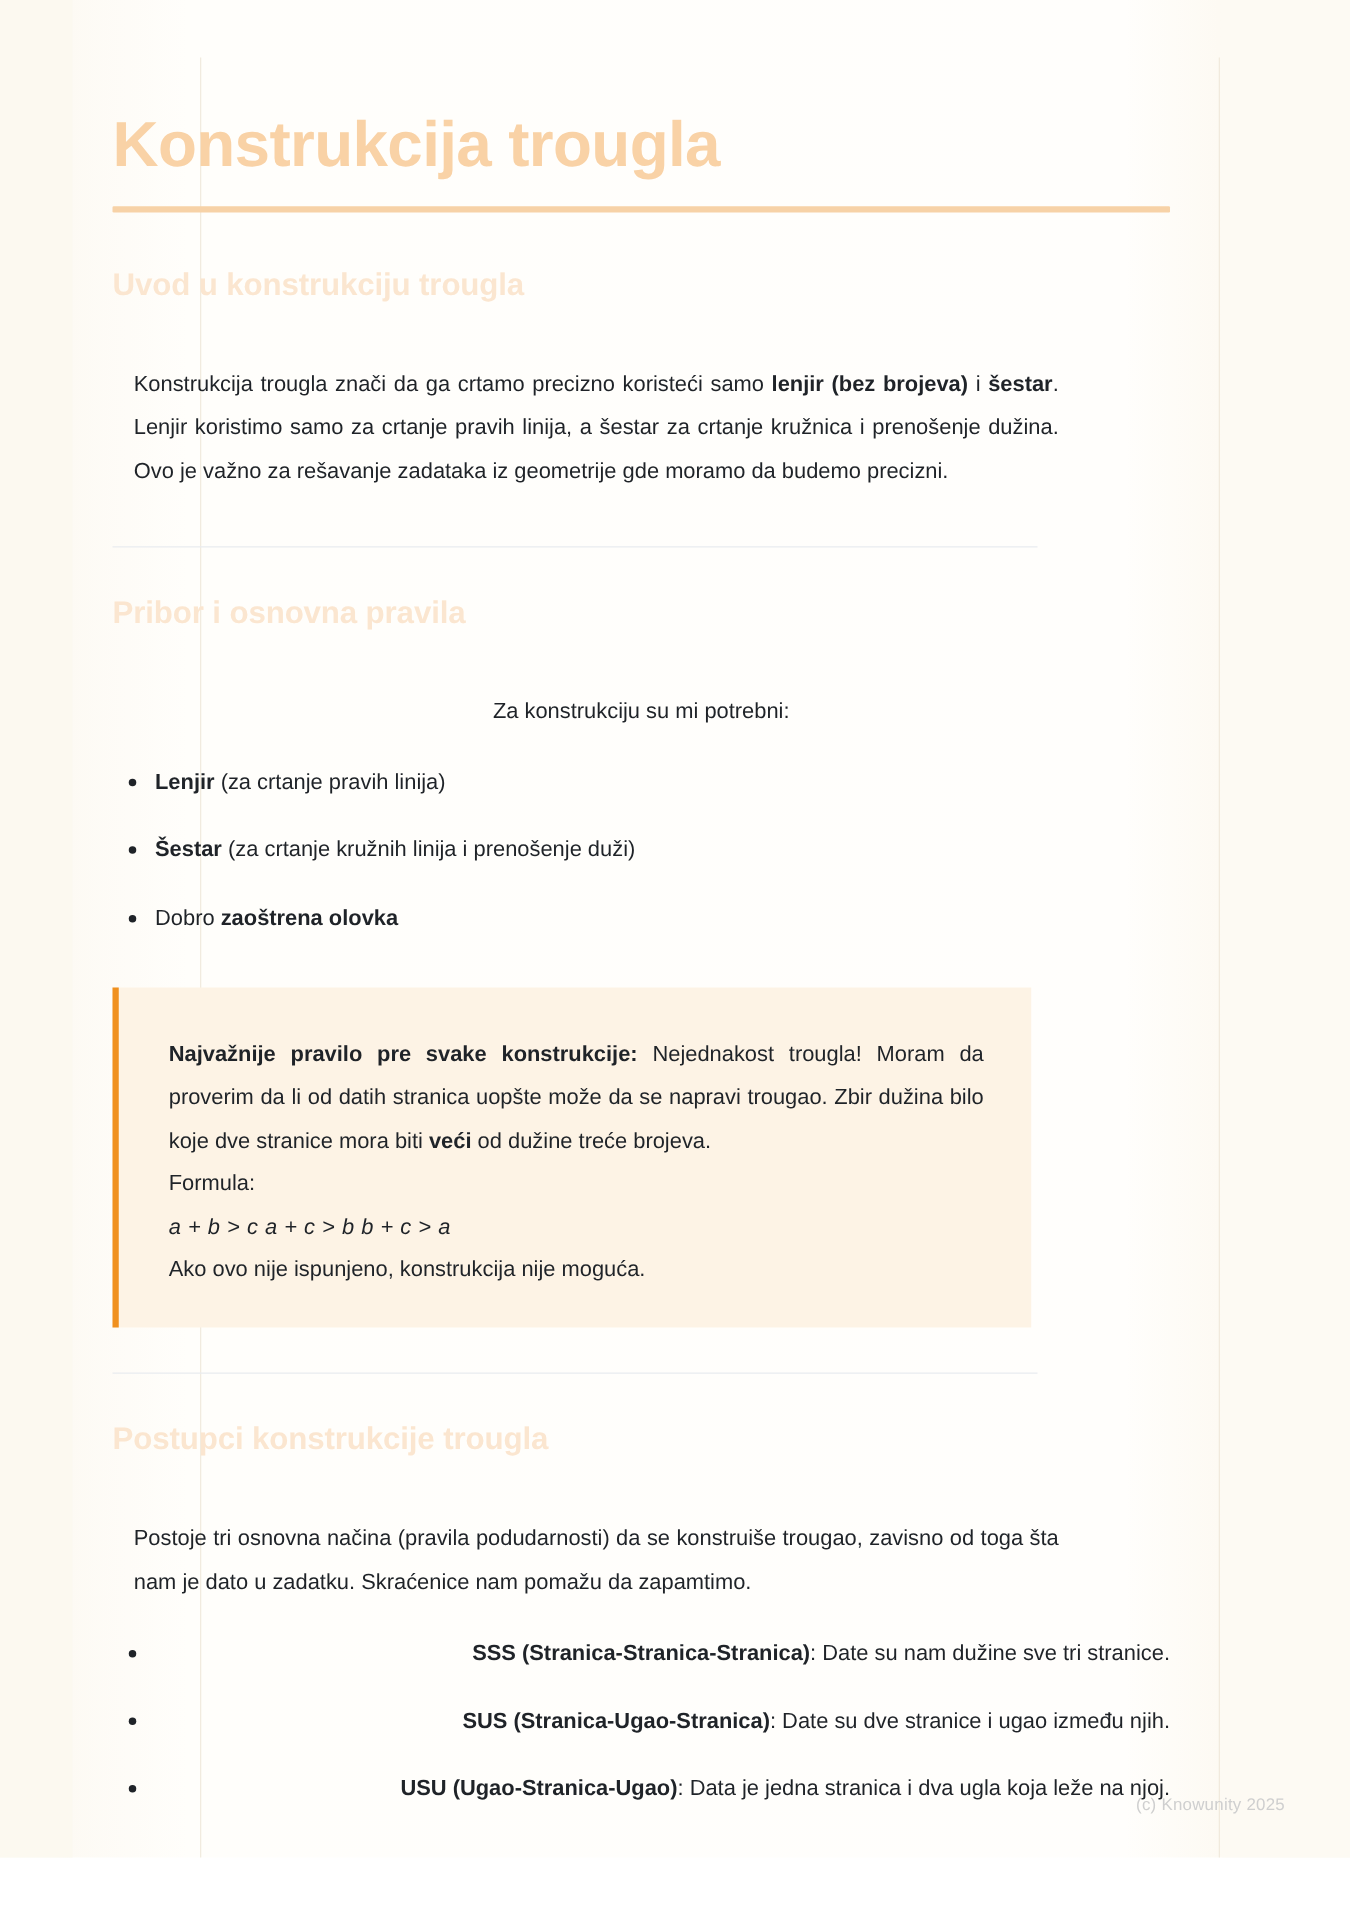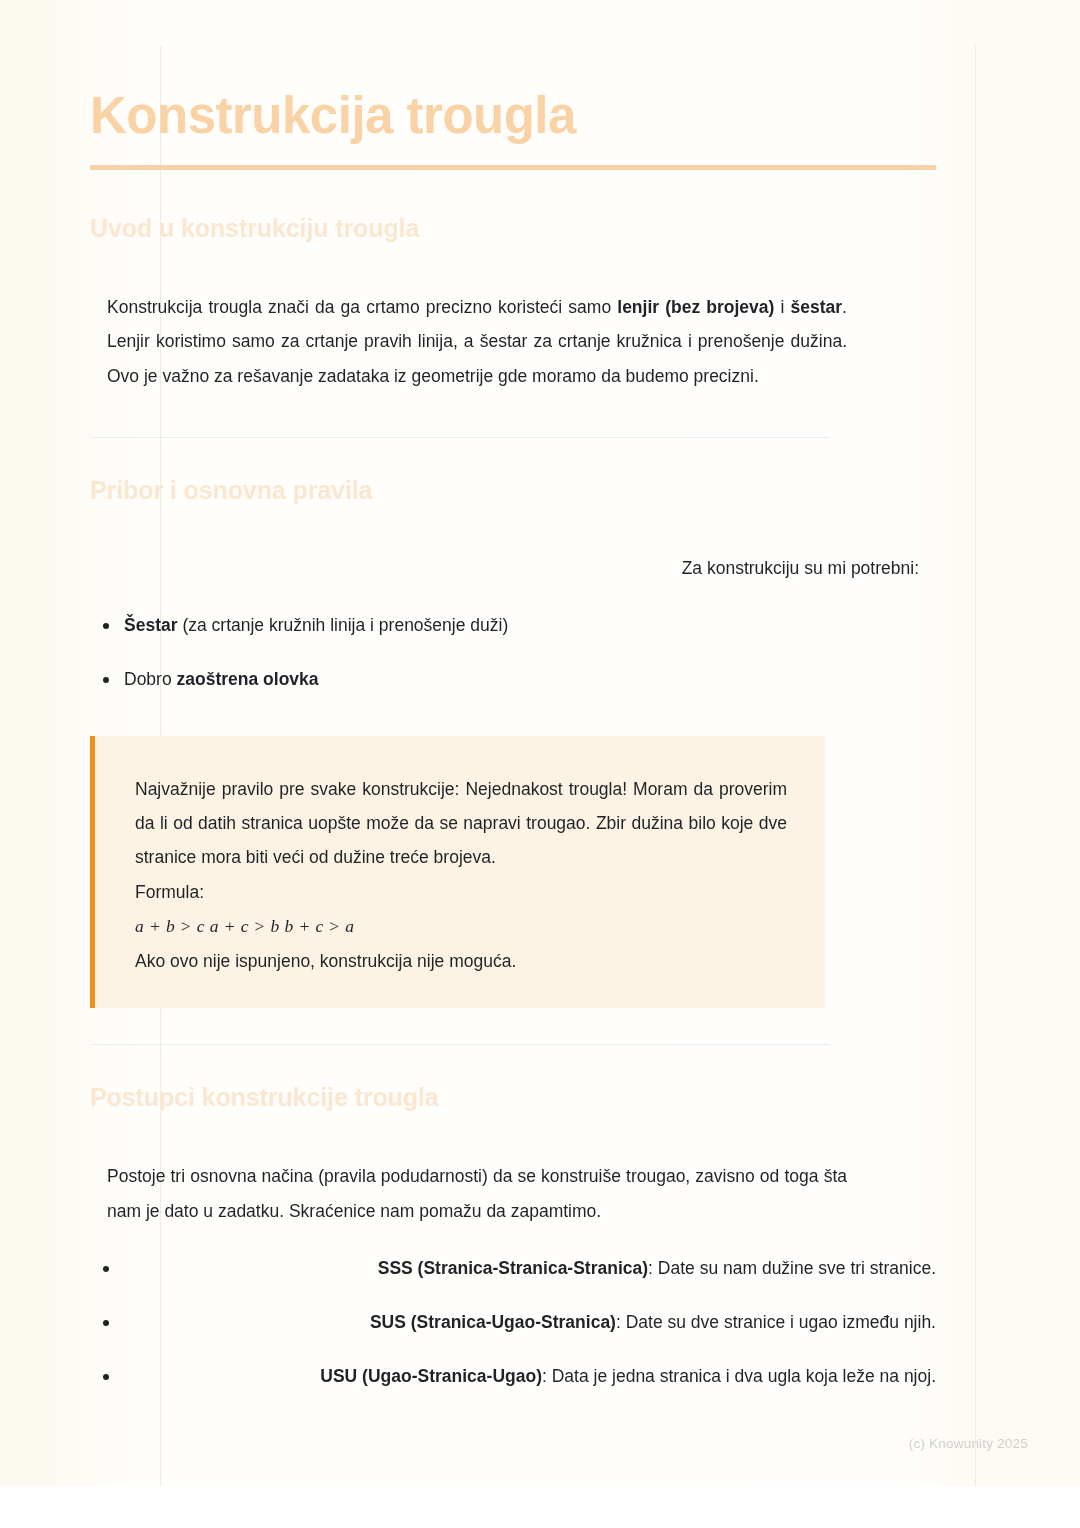--- a/index.html
+++ b/index.html
@@ -101,21 +101,21 @@
 
   
   p.body {
     margin: 17px;
     font-size: 17.5px;
     line-height: 1.96;
     color: #1f2328;
     text-align: justify;
     text-justify: inter-word;
   }
-  p.body.left { text-align: right; }
+  p.body.left { text-align: center; }
 
   .intro-p { padding-top: 30px; width: 740px; }
 
   .divider {
     width: 740px;
     height: 1px;
     background: #e9ecef;
   }
   .div1 { margin-top: 44px; }
   .div2 { margin-top: 36px; }
@@ -159,24 +159,24 @@
     padding: 36px 38px 30px 40px;
   }
   .callout p {
     margin: 0;
     font-size: 17.5px;
     line-height: 1.97;
     color: #1f2328;
     text-align: justify;
   }
   .callout p.plain { text-align: left; }
-  .callout b { font-weight: 400; }
+  .callout b { font-weight: 700; }
   .formula {
     margin: 0;
-    font-family: Liberation Serif, serif;
+    font-family: Liberation Sans, sans-serif;
     font-style: italic;
     font-size: 18px;
     line-height: 1.9;
     color: #1f2328;
     letter-spacing: .4px;
   }
 
   .s3-wrap { padding-top: 38px; }
   .s3-lead { padding-top: 30px; width: 740px; }
   .list3 { padding-top: 12px; }
@@ -213,20 +213,21 @@
     <p class="body intro-p"><span>Konstrukcija trougla znači da ga crtamo precizno koristeći samo </span><b>lenjir (bez brojeva)</b><span> i </span><b>šestar</b><span>. Lenjir koristimo samo za crtanje pravih linija, a šestar za crtanje kružnica i prenošenje dužina. Ovo je važno za rešavanje zadataka iz geometrije gde moramo da budemo precizni.</span></p>
 
     <div class="divider div1"></div>
 
     <div class="s2-wrap">
       <h2 class="sec-head s2-head">Pribor i osnovna pravila</h2>
 
       <p class="body left s2-lead">Za konstrukciju su mi potrebni:</p>
 
       <ul class="bullets list1">
+        <li><b>Lenjir</b><span> (za crtanje pravih linija)</span></li>
         <li><b>Šestar</b><span> (za crtanje kružnih linija i prenošenje duži)</span></li>
         <li><span>Dobro </span><b>zaoštrena olovka</b></li>
       </ul>
 
       <div class="callout">
         <p><b>Najvažnije pravilo pre svake konstrukcije:</b><span> Nejednakost trougla! Moram da proverim da li od datih stranica uopšte može da se napravi trougao. Zbir dužina bilo koje dve stranice mora biti </span><b>veći</b><span> od dužine treće brojeva.</span></p>
         <p class="plain">Formula:</p>
         <p class="formula">a + b &gt; c a + c &gt; b b + c &gt; a</p>
         <p class="plain">Ako ovo nije ispunjeno, konstrukcija nije moguća.</p>
       </div>

